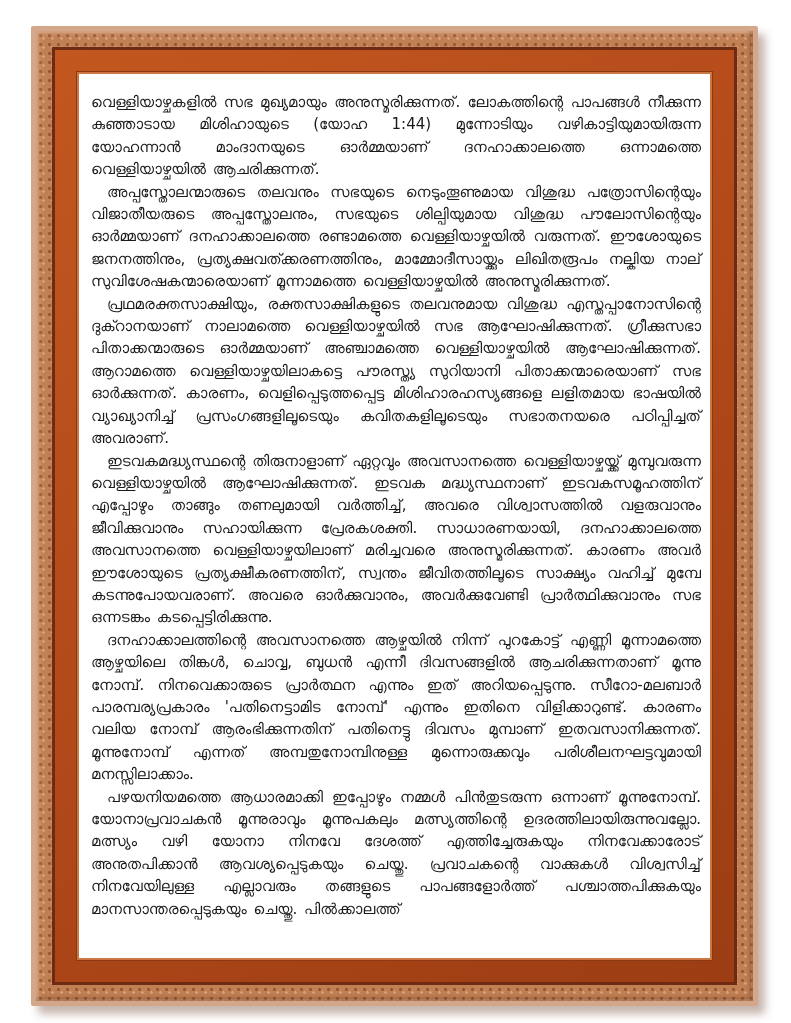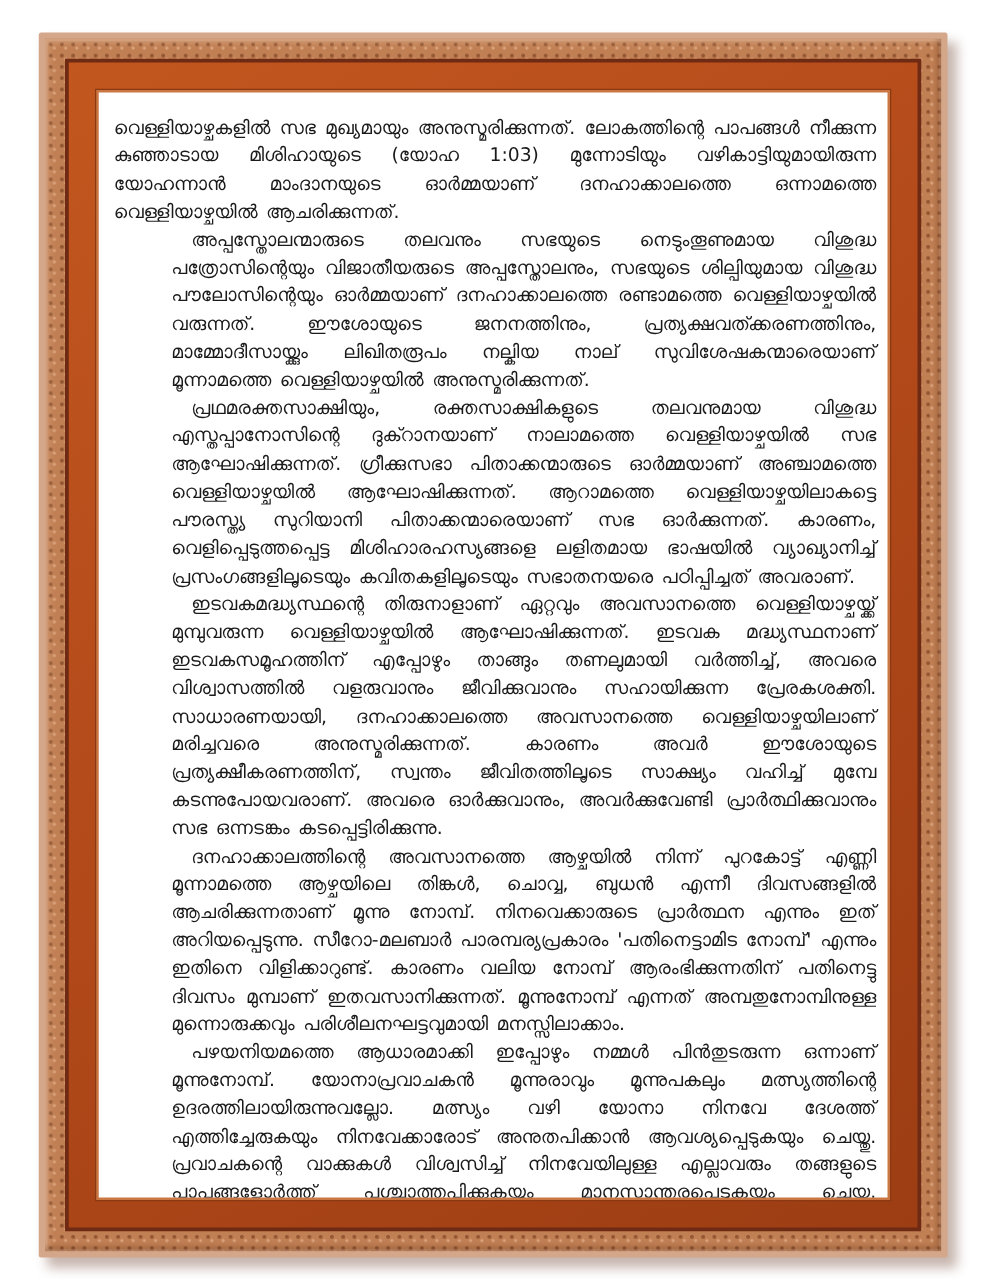--- a/index.html
+++ b/index.html
@@ -64,32 +64,32 @@
     overflow: hidden;
   }
   .content p {
     margin: 0;
     color: #1a1a1a;
     font-size: 15px;
     line-height: 22.4px;
     text-align: justify;
     word-spacing: 2px;
   }
-  .content p.indent { text-indent: 16px; margin-left: 46px; }
+  .content p.indent { text-indent: 16px; }
 </style>
 </head>
 <body>
 
 <div class="sheet">
   <div class="frame">
     <div class="band-beaded">
       <div class="band-dark">
         <div class="band-orange">
           <div class="content">
-            <p>വെള്ളിയാഴ്ചകളിൽ സഭ മുഖ്യമായും അനുസ്മരിക്കുന്നത്. ലോകത്തിന്റെ പാപങ്ങൾ നീക്കുന്ന കുഞ്ഞാടായ മിശിഹായുടെ (യോഹ 1:03) മുന്നോടിയും വഴികാട്ടിയുമായിരുന്ന യോഹന്നാൻ മാംദാനയുടെ ഓർമ്മയാണ് ദനഹാക്കാലത്തെ ഒന്നാമത്തെ വെള്ളിയാഴ്ചയിൽ ആചരിക്കുന്നത്.</p>
+            <p>വെള്ളിയാഴ്ചകളിൽ സഭ മുഖ്യമായും അനുസ്മരിക്കുന്നത്. ലോകത്തിന്റെ പാപങ്ങൾ നീക്കുന്ന കുഞ്ഞാടായ മിശിഹായുടെ (യോഹ 1:44) മുന്നോടിയും വഴികാട്ടിയുമായിരുന്ന യോഹന്നാൻ മാംദാനയുടെ ഓർമ്മയാണ് ദനഹാക്കാലത്തെ ഒന്നാമത്തെ വെള്ളിയാഴ്ചയിൽ ആചരിക്കുന്നത്.</p>
             <p class="indent">അപ്പസ്തോലന്മാരുടെ തലവനും സഭയുടെ നെടുംതൂണുമായ വിശുദ്ധ പത്രോസിന്റെയും വിജാതീയരുടെ അപ്പസ്തോലനും, സഭയുടെ ശില്പിയുമായ വിശുദ്ധ പൗലോസിന്റെയും ഓർമ്മയാണ് ദനഹാക്കാലത്തെ രണ്ടാമത്തെ വെള്ളിയാഴ്ചയിൽ വരുന്നത്. ഈശോയുടെ ജനനത്തിനും, പ്രത്യക്ഷവത്ക്കരണത്തിനും, മാമ്മോദീസായ്ക്കും ലിഖിതരൂപം നല്കിയ നാല് സുവിശേഷകന്മാരെയാണ് മൂന്നാമത്തെ വെള്ളിയാഴ്ചയിൽ അനുസ്മരിക്കുന്നത്.</p>
             <p class="indent">പ്രഥമരക്തസാക്ഷിയും, രക്തസാക്ഷികളുടെ തലവനുമായ വിശുദ്ധ എസ്തപ്പാനോസിന്റെ ദുക്റാനയാണ് നാലാമത്തെ വെള്ളിയാഴ്ചയിൽ സഭ ആഘോഷിക്കുന്നത്. ഗ്രീക്കുസഭാ പിതാക്കന്മാരുടെ ഓർമ്മയാണ് അഞ്ചാമത്തെ വെള്ളിയാഴ്ചയിൽ ആഘോഷിക്കുന്നത്. ആറാമത്തെ വെള്ളിയാഴ്ചയിലാകട്ടെ പൗരസ്ത്യ സുറിയാനി പിതാക്കന്മാരെയാണ് സഭ ഓർക്കുന്നത്. കാരണം, വെളിപ്പെടുത്തപ്പെട്ട മിശിഹാരഹസ്യങ്ങളെ ലളിതമായ ഭാഷയിൽ വ്യാഖ്യാനിച്ച് പ്രസംഗങ്ങളിലൂടെയും കവിതകളിലൂടെയും സഭാതനയരെ പഠിപ്പിച്ചത് അവരാണ്.</p>
             <p class="indent">ഇടവകമദ്ധ്യസ്ഥന്റെ തിരുനാളാണ് ഏറ്റവും അവസാനത്തെ വെള്ളിയാഴ്ചയ്ക്ക് മുമ്പുവരുന്ന വെള്ളിയാഴ്ചയിൽ ആഘോഷിക്കുന്നത്. ഇടവക മദ്ധ്യസ്ഥനാണ് ഇടവകസമൂഹത്തിന് എപ്പോഴും താങ്ങും തണലുമായി വർത്തിച്ച്, അവരെ വിശ്വാസത്തിൽ വളരുവാനും ജീവിക്കുവാനും സഹായിക്കുന്ന പ്രേരകശക്തി. സാധാരണയായി, ദനഹാക്കാലത്തെ അവസാനത്തെ വെള്ളിയാഴ്ചയിലാണ് മരിച്ചവരെ അനുസ്മരിക്കുന്നത്. കാരണം അവർ ഈശോയുടെ പ്രത്യക്ഷീകരണത്തിന്, സ്വന്തം ജീവിതത്തിലൂടെ സാക്ഷ്യം വഹിച്ച് മുമ്പേ കടന്നുപോയവരാണ്. അവരെ ഓർക്കുവാനും, അവർക്കുവേണ്ടി പ്രാർത്ഥിക്കുവാനും സഭ ഒന്നടങ്കം കടപ്പെട്ടിരിക്കുന്നു.</p>
             <p class="indent">ദനഹാക്കാലത്തിന്റെ അവസാനത്തെ ആഴ്ചയിൽ നിന്ന് പുറകോട്ട് എണ്ണി മൂന്നാമത്തെ ആഴ്ചയിലെ തിങ്കൾ, ചൊവ്വ, ബുധൻ എന്നീ ദിവസങ്ങളിൽ ആചരിക്കുന്നതാണ് മൂന്നു നോമ്പ്. നിനവെക്കാരുടെ പ്രാർത്ഥന എന്നും ഇത് അറിയപ്പെടുന്നു. സീറോ-മലബാർ പാരമ്പര്യപ്രകാരം 'പതിനെട്ടാമിട നോമ്പ്' എന്നും ഇതിനെ വിളിക്കാറുണ്ട്. കാരണം വലിയ നോമ്പ് ആരംഭിക്കുന്നതിന് പതിനെട്ടു ദിവസം മുമ്പാണ് ഇതവസാനിക്കുന്നത്. മൂന്നുനോമ്പ് എന്നത് അമ്പതുനോമ്പിനുള്ള മുന്നൊരുക്കവും പരിശീലനഘട്ടവുമായി മനസ്സിലാക്കാം.</p>
             <p class="indent">പഴയനിയമത്തെ ആധാരമാക്കി ഇപ്പോഴും നമ്മൾ പിൻതുടരുന്ന ഒന്നാണ് മൂന്നുനോമ്പ്. യോനാപ്രവാചകൻ മൂന്നുരാവും മൂന്നുപകലും മത്സ്യത്തിന്റെ ഉദരത്തിലായിരുന്നുവല്ലോ. മത്സ്യം വഴി യോനാ നിനവേ ദേശത്ത് എത്തിച്ചേരുകയും നിനവേക്കാരോട് അനുതപിക്കാൻ ആവശ്യപ്പെടുകയും ചെയ്തു. പ്രവാചകന്റെ വാക്കുകൾ വിശ്വസിച്ച് നിനവേയിലുള്ള എല്ലാവരും തങ്ങളുടെ പാപങ്ങളോർത്ത് പശ്ചാത്തപിക്കുകയും മാനസാന്തരപ്പെടുകയും ചെയ്തു. പിൽക്കാലത്ത്</p>
           </div>
         </div>
       </div>
     </div>
   </div>

